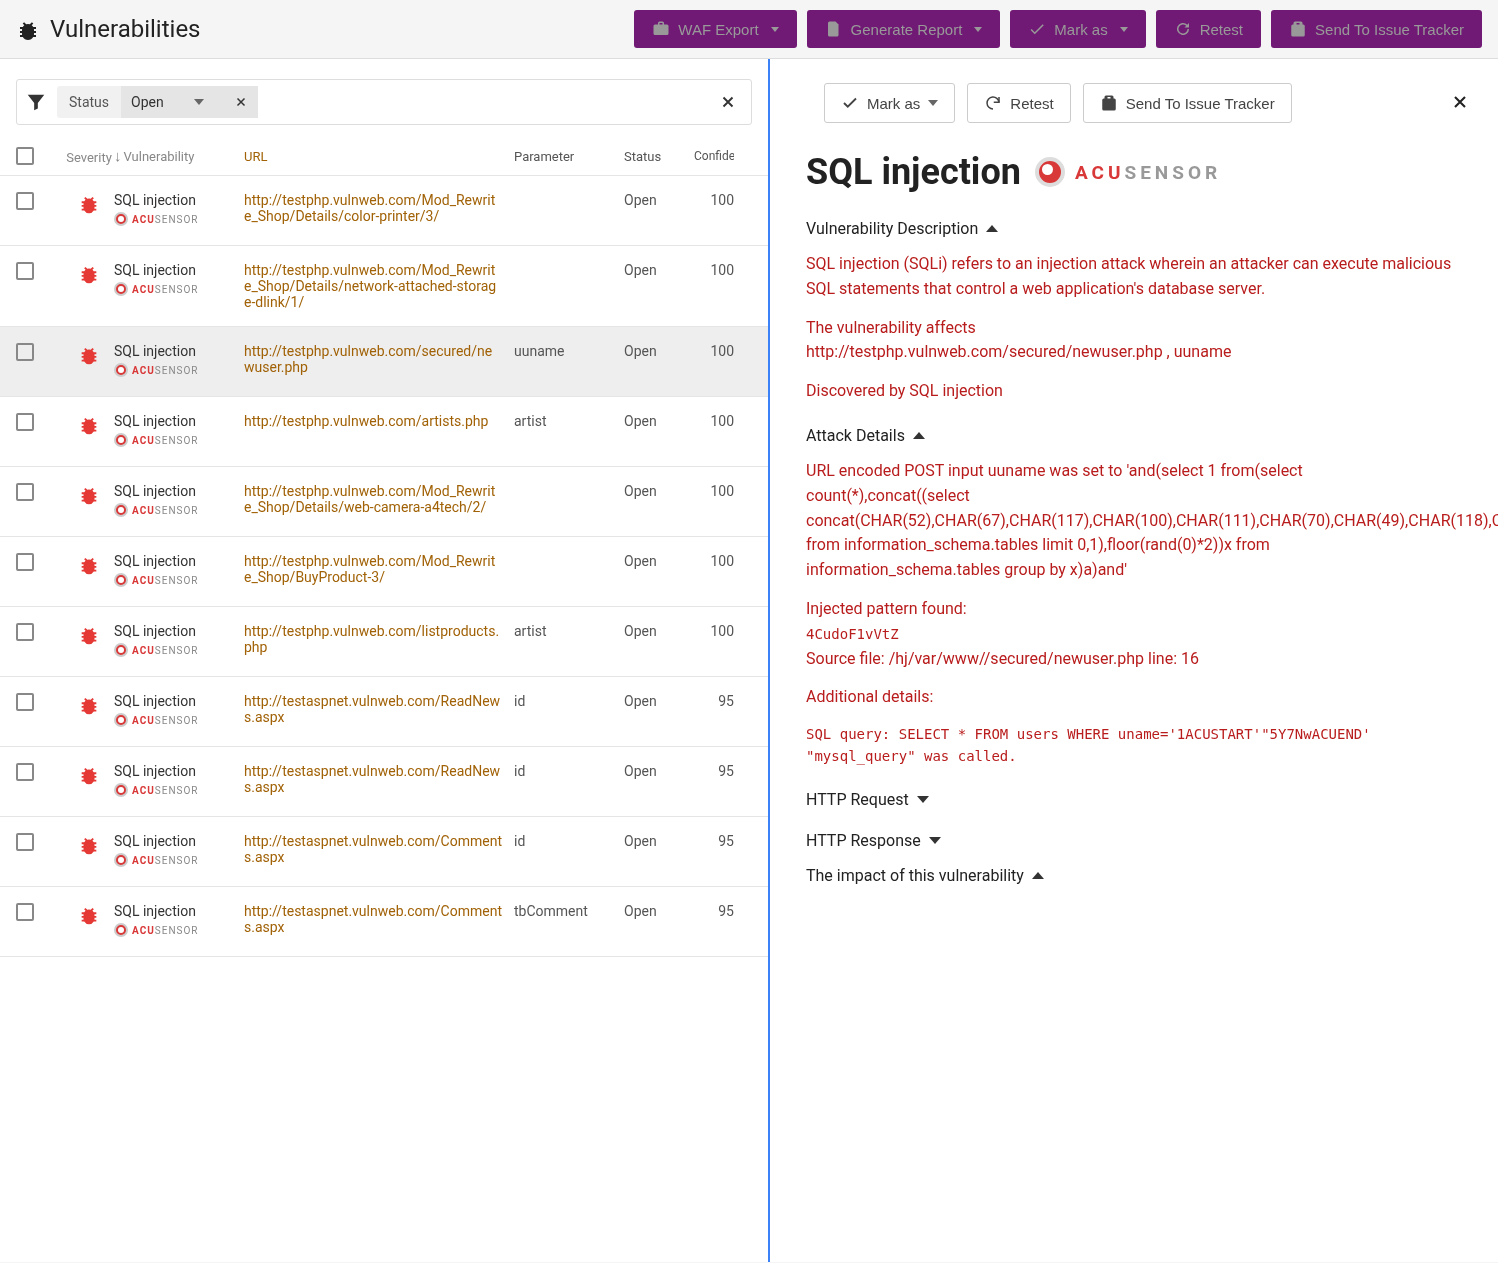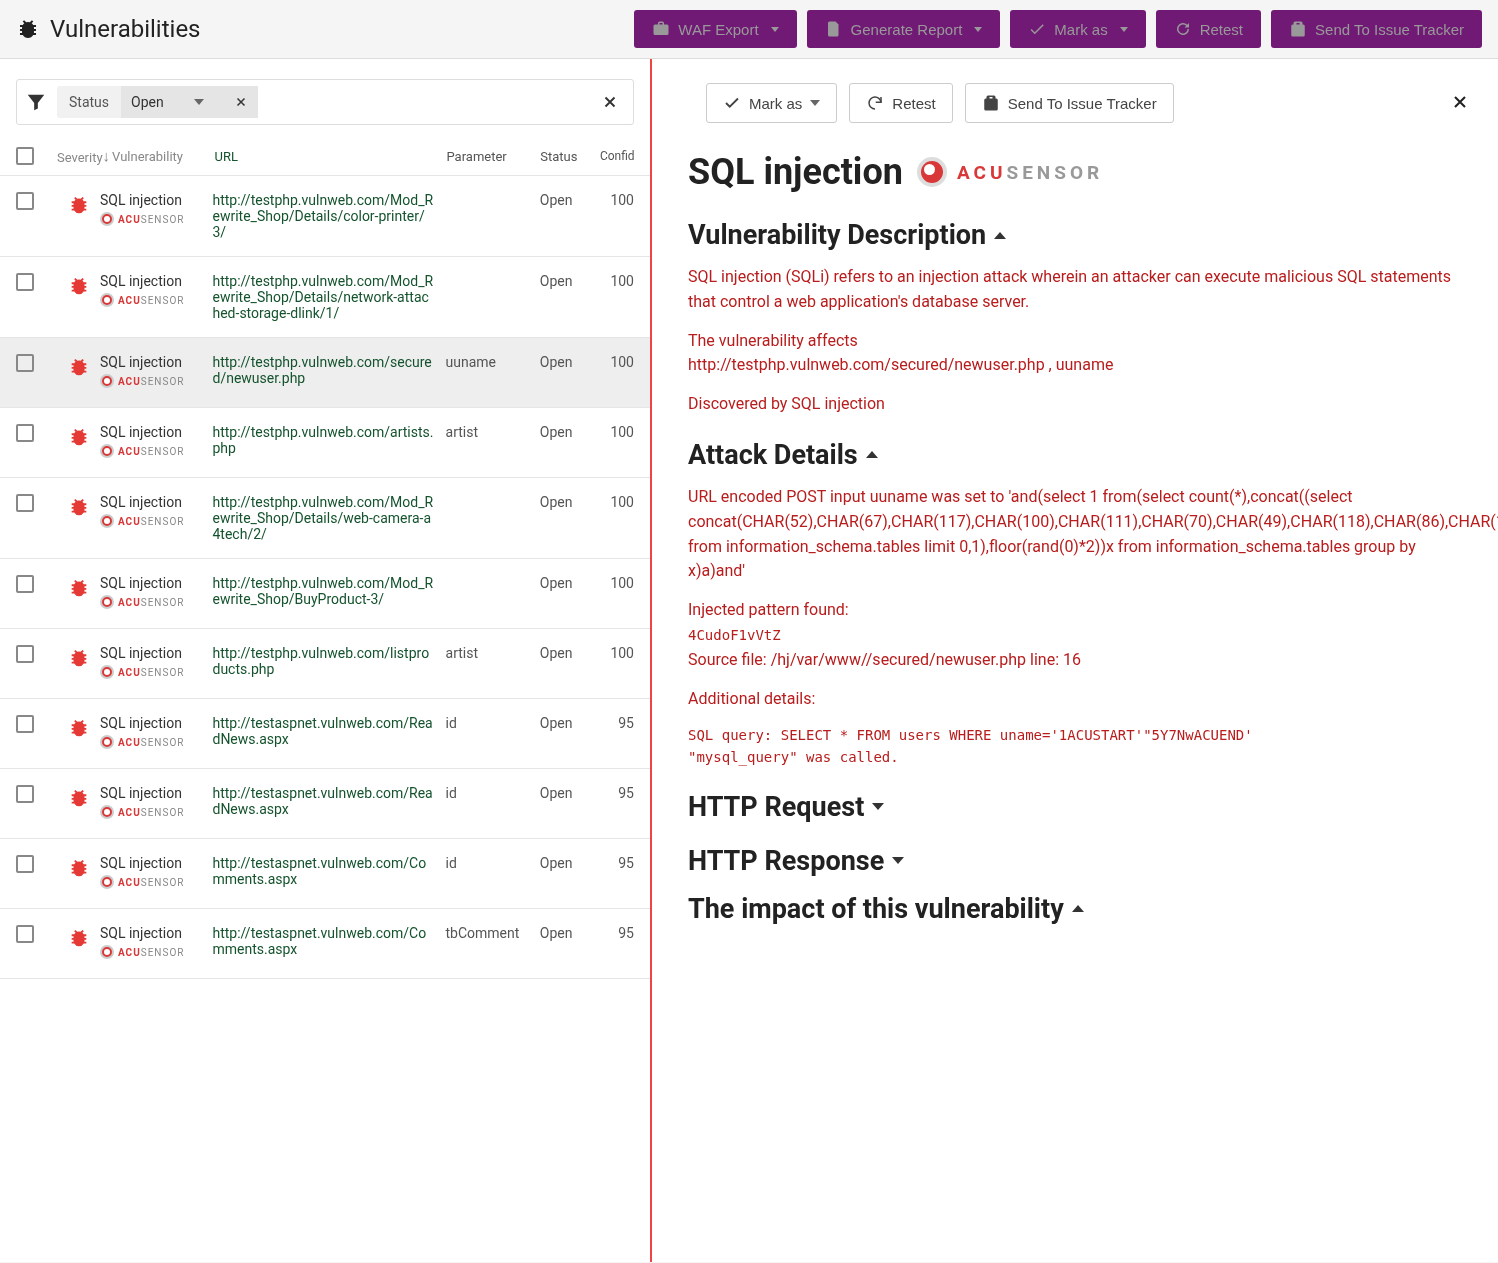--- a/index.html
+++ b/index.html
@@ -1,45 +1,45 @@
 <!DOCTYPE html>
 <html><head>
 <meta charset="utf-8">
 <style>
   * { box-sizing: border-box; margin: 0; padding: 0; }
   body { font-family: -apple-system, BlinkMacSystemFont, "Segoe UI", Roboto, sans-serif; background: #f5f5f5; color: #333; font-size: 14px; width: 1498px; }
   
   .topbar { display: flex; align-items: center; padding: 10px 16px; border-bottom: 1px solid #ddd; background: #f5f5f5; }
-  .page-title { display: flex; align-items: center; gap: 10px; font-size: 24px; font-weight: 400; color: #222; }
+  .page-title { display: flex; align-items: flex-end; gap: 10px; font-size: 24px; font-weight: 400; color: #222; }
   .page-title svg { width: 24px; height: 24px; }
   .topbar-spacer { flex: 1; }
   .topbar-btn { display: inline-flex; align-items: center; gap: 8px; padding: 10px 18px; background: #701a75; border: none; border-radius: 3px; color: #999; font-size: 15px; margin-left: 10px; cursor: pointer; }
   .topbar-btn svg { width: 18px; height: 18px; fill: #999; }
   .topbar-btn .caret { margin-left: 4px; }
   
   .content { display: flex; height: calc(100vh - 60px); }
-  .left-pane { width: 652px; border-right: 2px solid #ef4444; background: #fff; overflow: hidden; }
+  .left-pane { width: 770px; border-right: 2px solid #3b82f6; background: #fff; overflow: hidden; }
   .right-pane { flex: 1; background: #fff; overflow-y: auto; position: relative; }
   
   .filterbar { display: flex; align-items: center; border: 1px solid #ddd; border-radius: 3px; margin: 20px 16px 12px; padding: 6px 8px; }
   .filterbar .funnel { width: 22px; height: 22px; margin-right: 10px; }
   .filter-chip { display: flex; align-items: center; background: #f1f1f1; border-radius: 3px; }
   .chip-label { padding: 8px 12px; color: #555; }
   .chip-value { display: flex; align-items: center; gap: 30px; padding: 8px 10px; background: #e5e5e5; }
   .chip-value svg { width: 14px; height: 14px; }
   .filterbar-spacer { flex: 1; }
   .filterbar .close-x { width: 18px; height: 18px; margin-right: 6px; cursor: pointer; }
   
   .grid-head { display: flex; align-items: center; padding: 10px 16px; border-bottom: 1px solid #e5e5e5; color: #888; font-size: 13px; }
   .grid-row { display: flex; align-items: flex-start; padding: 16px 16px; border-bottom: 1px solid #e5e5e5; }
   .grid-row.selected { background: #eeeeee; }
   .col-chk { width: 48px; display: flex; align-items: center; }
   .col-sev { width: 50px; display: flex; justify-content: center; padding-top: 2px; }
   .col-vuln { width: 130px; padding-right: 8px; }
-  .col-url { width: 270px; padding-right: 12px; word-break: break-all; color: #14532d; }
+  .col-url { width: 270px; padding-right: 12px; word-break: break-all; color: #a16207; }
   .col-param { width: 110px; color: #555; }
   .col-status { width: 70px; color: #555; }
   .col-conf { width: 40px; color: #555; text-align: right; }
   .vuln-name { font-weight: 400; color: #333; margin-bottom: 4px; }
   .acusensor-small { display: inline-flex; align-items: center; gap: 4px; font-size: 10px; letter-spacing: 1px; color: #888; }
   .acusensor-small .dot { width: 14px; height: 14px; border-radius: 50%; background: #d93838; border: 2px solid #ccc; position: relative; }
   .acusensor-small .dot::after { content:""; position:absolute; width:6px; height:6px; background:#fff; border-radius:50%; top:2px; left:2px; }
   .acusensor-small .acu { color: #d93838; font-weight: 700; }
   
   .chk { width: 18px; height: 18px; border: 2px solid #888; border-radius: 2px; }
@@ -55,21 +55,21 @@
   .details-close { margin-left: auto; cursor: pointer; }
   .details-close svg { width: 20px; height: 20px; }
   
   .details-body { padding: 12px 36px 40px; }
   .details-title { display: flex; align-items: center; gap: 14px; font-size: 36px; font-weight: 700; color: #222; margin-bottom: 26px; }
   .acusensor-big { display: inline-flex; align-items: center; gap: 10px; font-size: 19px; letter-spacing: 4px; color: #999; }
   .acusensor-big .dot { width: 30px; height: 30px; border-radius: 50%; background: #d93838; border: 4px solid #ddd; position: relative; }
   .acusensor-big .dot::after { content:""; position:absolute; width:11px; height:11px; background:#fff; border-radius:50%; top:3px; left:3px; }
   .acusensor-big .acu { color: #d93838; font-weight: 700; }
   
-  .section-h { display: flex; align-items: center; gap: 8px; font-size: 27px; font-weight: 700; color: #222; margin: 22px 0 14px; cursor: pointer; }
+  .section-h { display: flex; align-items: center; gap: 8px; font-size: 16px; font-weight: 400; color: #222; margin: 22px 0 14px; cursor: pointer; }
   .section-h .caret-up { border-left: 6px solid transparent; border-right: 6px solid transparent; border-bottom: 7px solid #333; }
   .section-h .caret-down { border-left: 6px solid transparent; border-right: 6px solid transparent; border-top: 7px solid #333; }
   
   .para { font-size: 16px; color: #b91c1c; line-height: 1.55; margin-bottom: 14px; }
   .mono { font-family: ui-monospace, Menlo, Consolas, monospace; font-size: 14px; }
   .bold { font-weight: 400; }
   
   .caret-down-sm { display:inline-block; border-left: 5px solid transparent; border-right: 5px solid transparent; border-top: 6px solid #666; }
   .caret-down-xs { display:inline-block; border-left: 4px solid transparent; border-right: 4px solid transparent; border-top: 5px solid #999; }
 </style>

